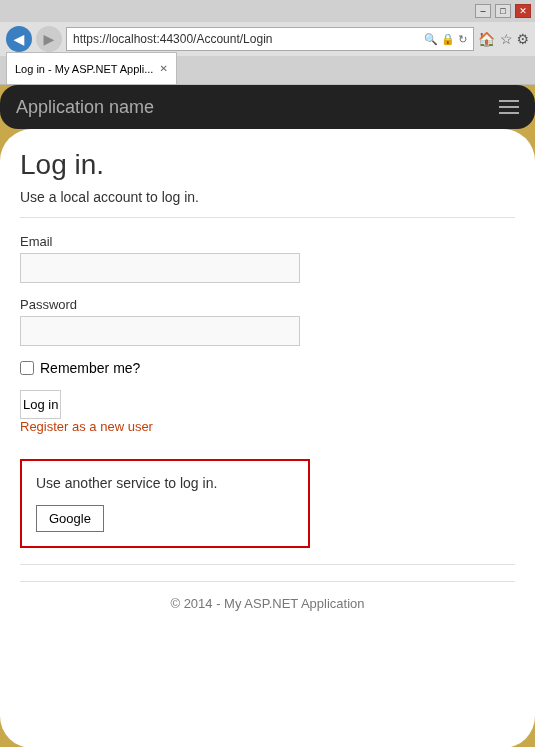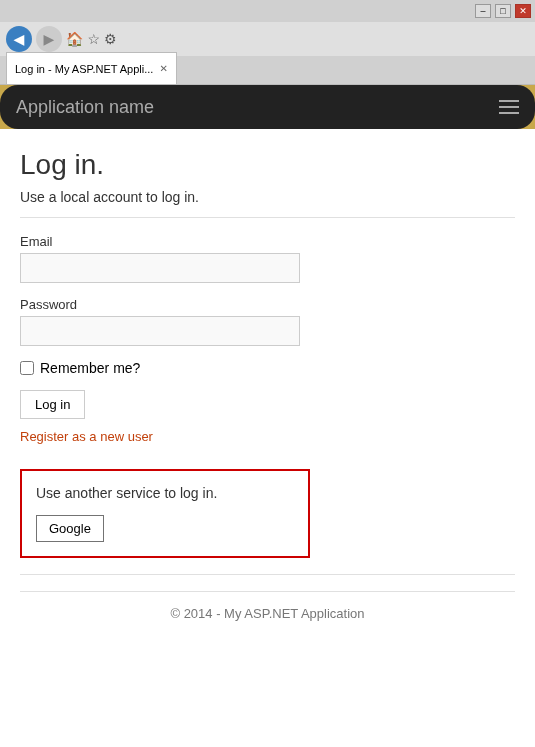--- a/index.html
+++ b/index.html
@@ -163,20 +163,21 @@
       height: 2px;
       background: #aaa;
     }
 
     
     .main-content {
       background: white;
       padding: 20px 20px 10px 20px;
       height: calc(747px - 22px - 34px - 28px - 44px);
       overflow-y: auto;
+      border-radius: 32px;
     }
 
     .page-title {
       font-size: 28px;
       font-weight: 300;
       color: #333;
       margin-bottom: 8px;
     }
 
     .subtitle {
@@ -218,26 +219,25 @@
       gap: 6px;
       margin-bottom: 14px;
     }
 
     .checkbox-row input[type="checkbox"] {
       width: 14px;
       height: 14px;
     }
 
     .login-btn {
-      padding: 6px 14px;
+      padding: 6px 2px;
       background: white;
       border: 1px solid #ccc;
       font-size: 13px;
       cursor: pointer;
-      margin-bottom: 10px;
     }
 
     .register-link {
       color: #c2410c;
       text-decoration: none;
       font-size: 13px;
       display: block;
       margin-bottom: 2px;
     }
 
@@ -278,20 +278,28 @@
 
   <div class="title-bar">
     <div class="title-bar-btn">–</div>
     <div class="title-bar-btn">□</div>
     <div class="title-bar-btn close">✕</div>
   </div>
 
   <div class="nav-bar">
     <button class="nav-btn back">◀</button>
     <button class="nav-btn forward">▶</button>
+    <div class="address-bar">
+      <span>https://localhost:44300/Account/Login</span>
+      <div class="address-bar-icons">
+        <span>🔍</span>
+        <span>🔒</span>
+        <span>↻</span>
+      </div>
+    </div>
     <div class="browser-toolbar-right">
       <span>🏠</span>
       <span>☆</span>
       <span>⚙</span>
     </div>
   </div>
 
   <div class="tab-bar">
     <div class="tab">
       <span>Log in - My ASP.NET Appli...</span>

